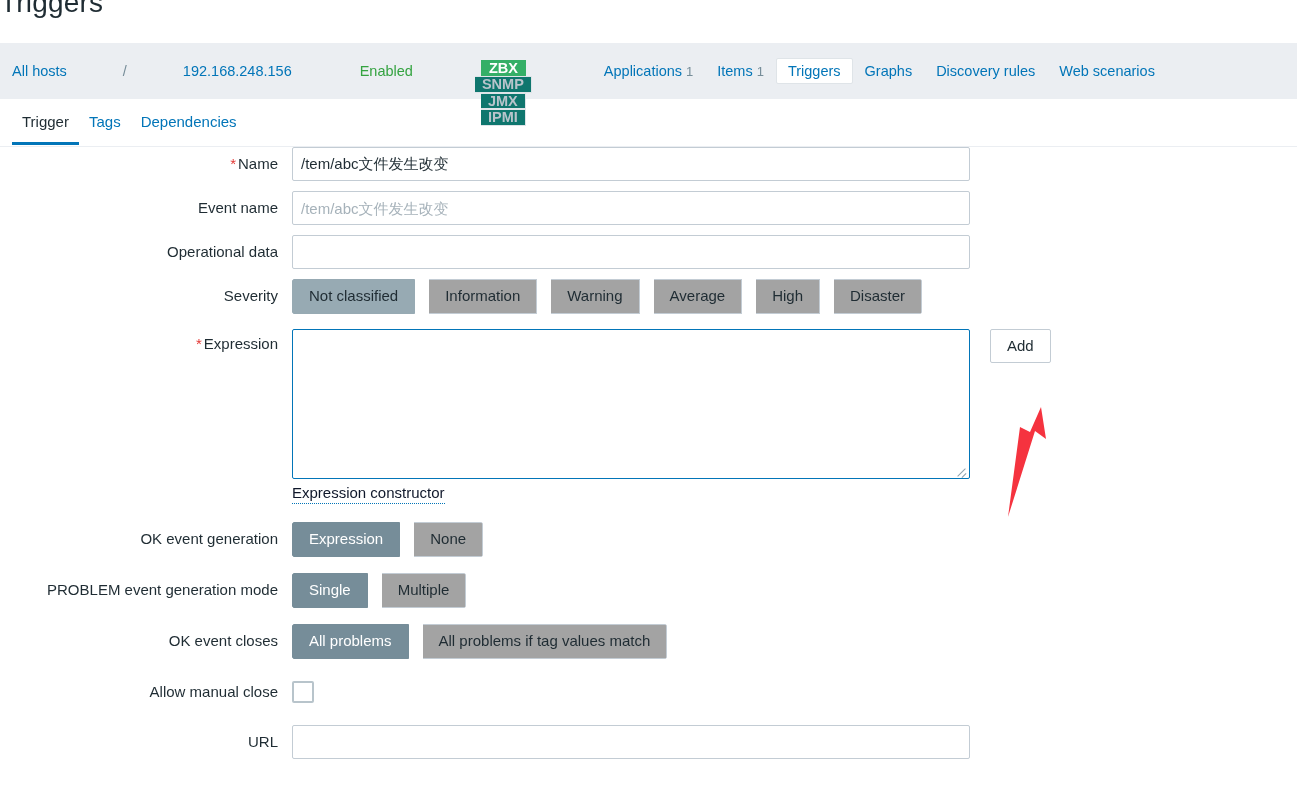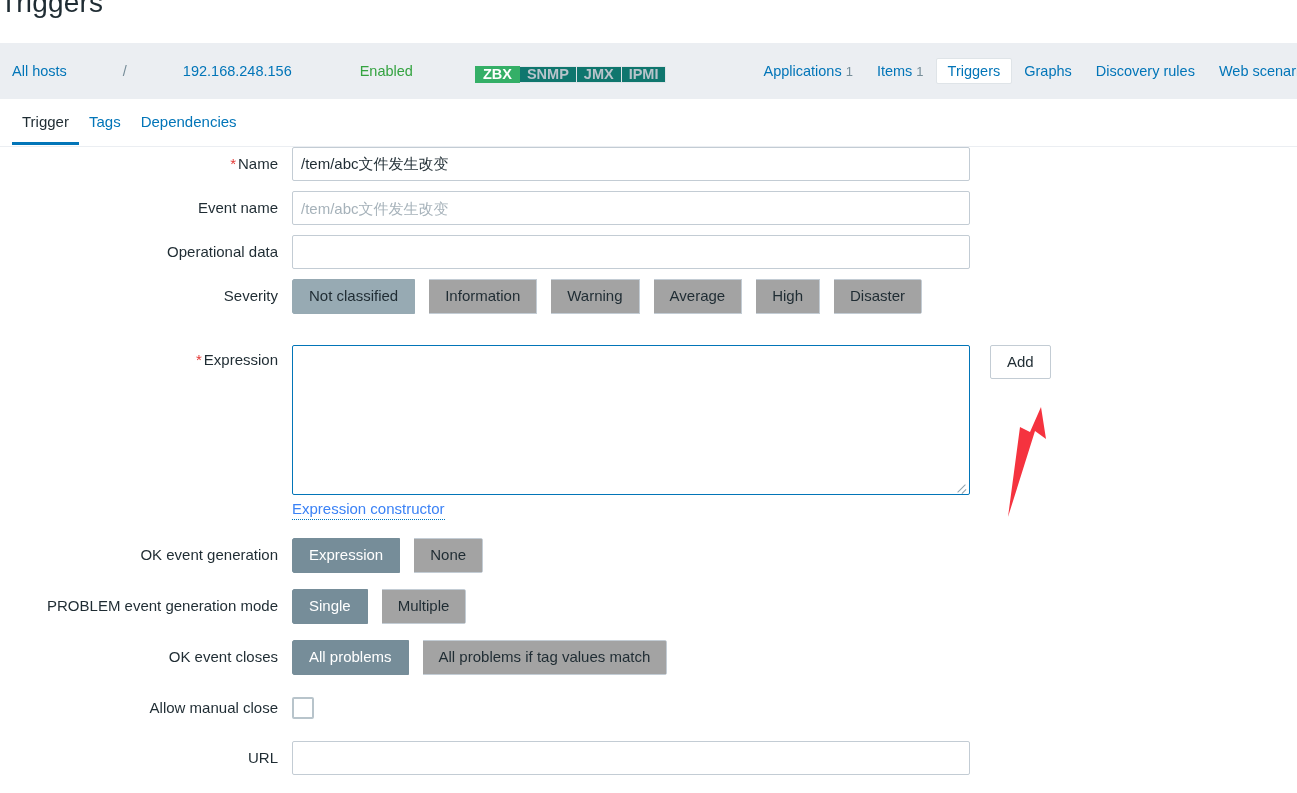--- a/index.html
+++ b/index.html
@@ -39,21 +39,21 @@
   }
   .host-nav a, .host-nav span { font-size: 14.5px; }
   .bc-link {
     color: #0275b8;
     text-decoration: none;
     padding: 0 2px;
   }
   .bc-sep { color: #768d99; margin: 0 6px; font-size: 13px; }
   .bc-status { color: #34a341; margin: 0 14px 0 18px; }
 
-  .iface-group { display: inline-flex; align-items: flex-end; height: 23px; margin-right: 25px; }
+  .iface-group { display: inline-flex; align-items: center; height: 23px; margin-right: 0; flex-direction: column; }
   .iface {
     display: inline-flex; align-items: center; justify-content: center;
     font-size: 12.5px; font-weight: bold;
     padding: 0 7px;
     border: 1px solid #dfe4e8;
     border-left-width: 0;
     background: #0f766e;
     color: #b8c4cb;
     line-height: 1;
   }
@@ -197,21 +197,21 @@
     border-radius: 2px;
     font-size: 15px;
     color: #1f2c33;
     font-family: "Liberation Sans", "DejaVu Sans", sans-serif;
     cursor: pointer;
     line-height: 32px;
   }
 
   .link-dotted {
     display: inline-block;
-    color: #3b82f6;
+    color: #0f172a;
     font-size: 15px;
     text-decoration: none;
     border-bottom: 1px dotted #0275b8;
     margin-top: 4px;
     line-height: 20px;
   }
   .sub-row { display: flex; }
   .sub-row .spacer { flex: 0 0 292px; padding-right: 14px; }
 
   .cbx {
@@ -284,21 +284,21 @@
       </div>
     </div>
 
     <div class="row">
       <div class="lbl">Operational data</div>
       <div class="fieldwrap">
         <input class="txt" type="text" style="">
       </div>
     </div>
 
-    <div class="row" style="margin-bottom:31px;">
+    <div class="row" style="margin-bottom:15px;">
       <div class="lbl">Severity</div>
       <div class="fieldwrap">
         <div class="seg">
           <div class="on muted">Not classified</div>
           <div>Information</div>
           <div>Warning</div>
           <div>Average</div>
           <div>High</div>
           <div>Disaster</div>
         </div>

